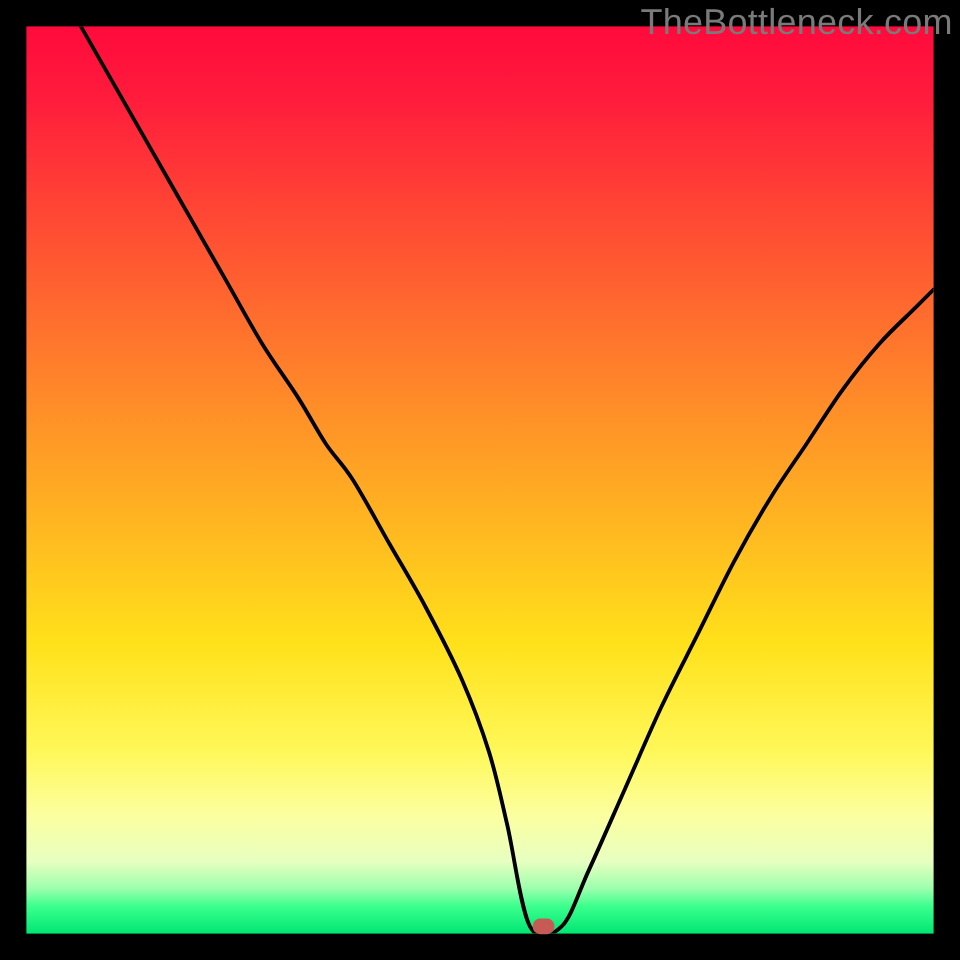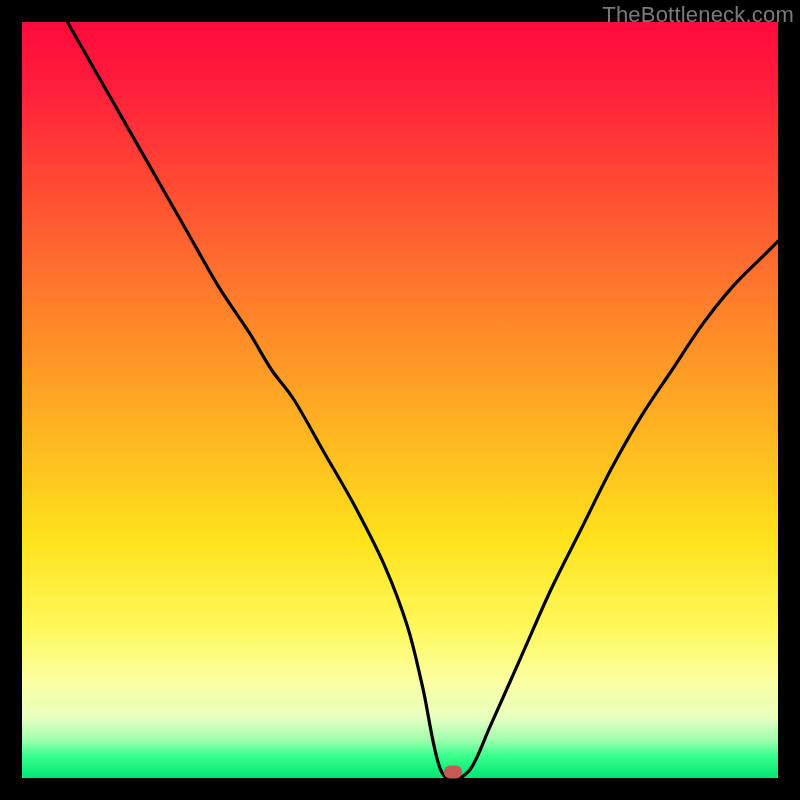--- a/index.html
+++ b/index.html
@@ -37,21 +37,21 @@
       #9effae 95%,
       #3bff8d 97%,
       #00e673 100%
     );
   }
   .watermark {
     position: absolute;
     top: 2px;
     right: 6px;
     color: #7a7a7a;
-    font-size: 22px;
+    font-size: 30px;
     font-weight: 500;
     letter-spacing: 0.2px;
   }
   svg.curve {
     position: absolute;
     left: 0;
     top: 0;
     width: 756px;
     height: 756px;
   }

